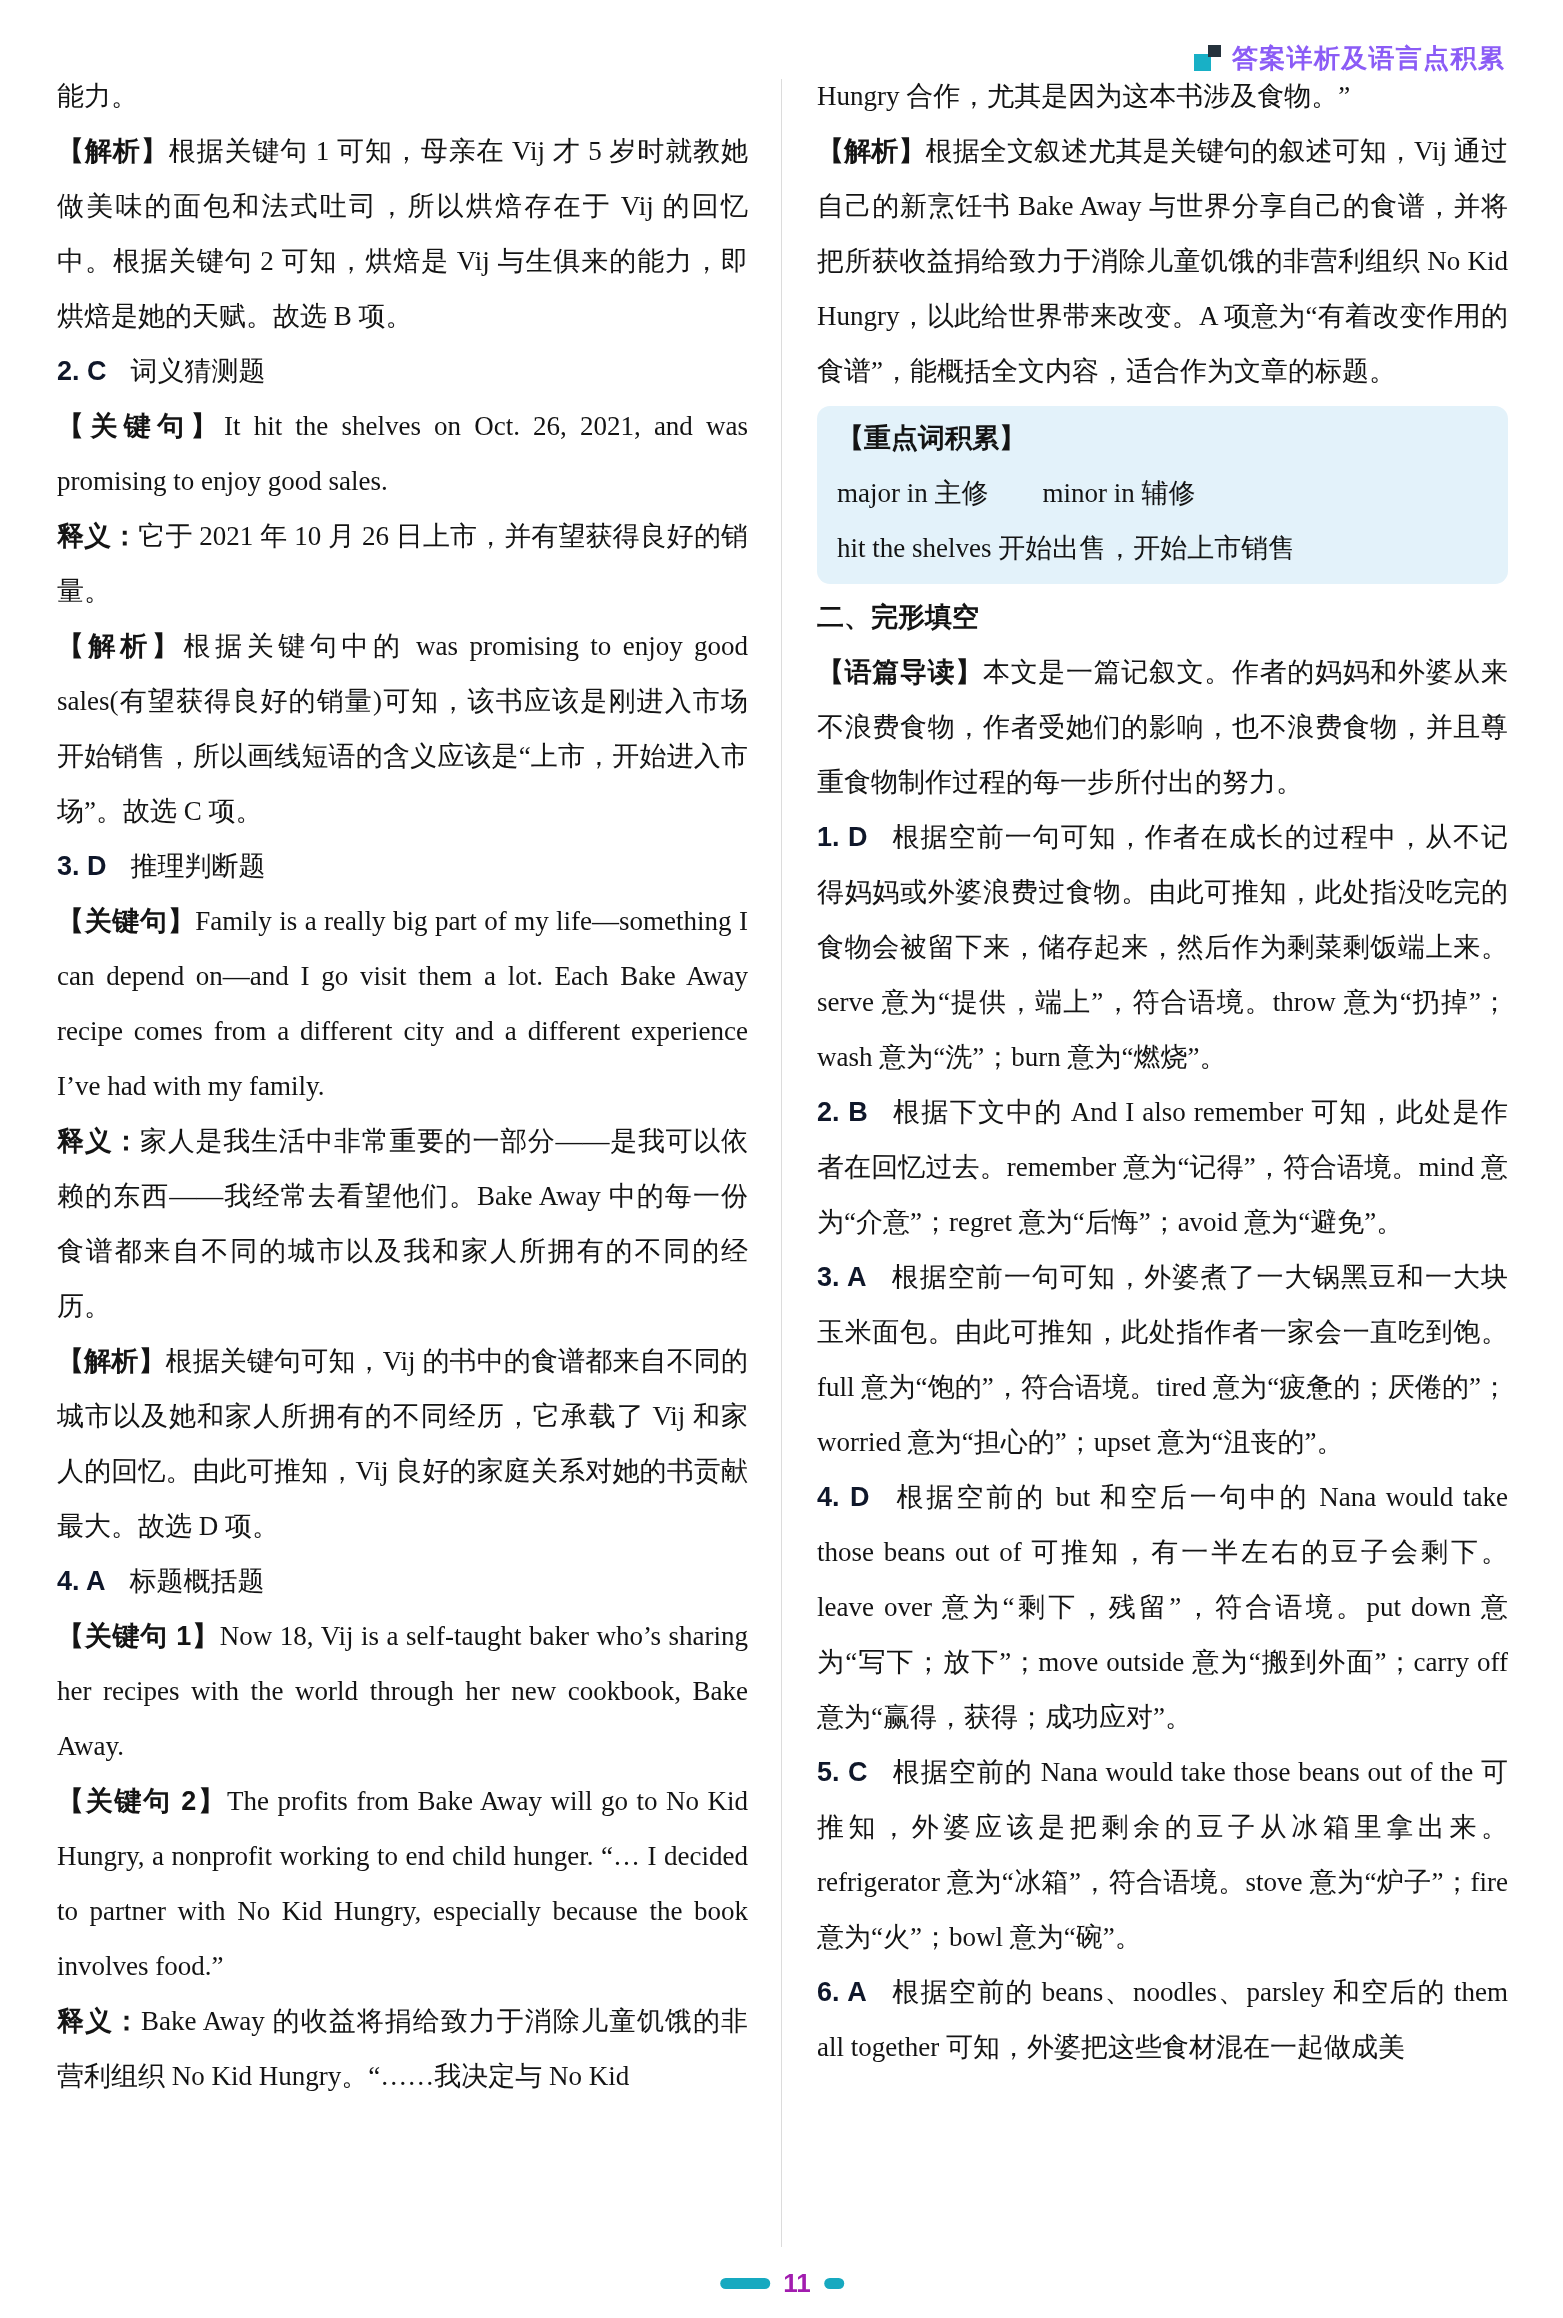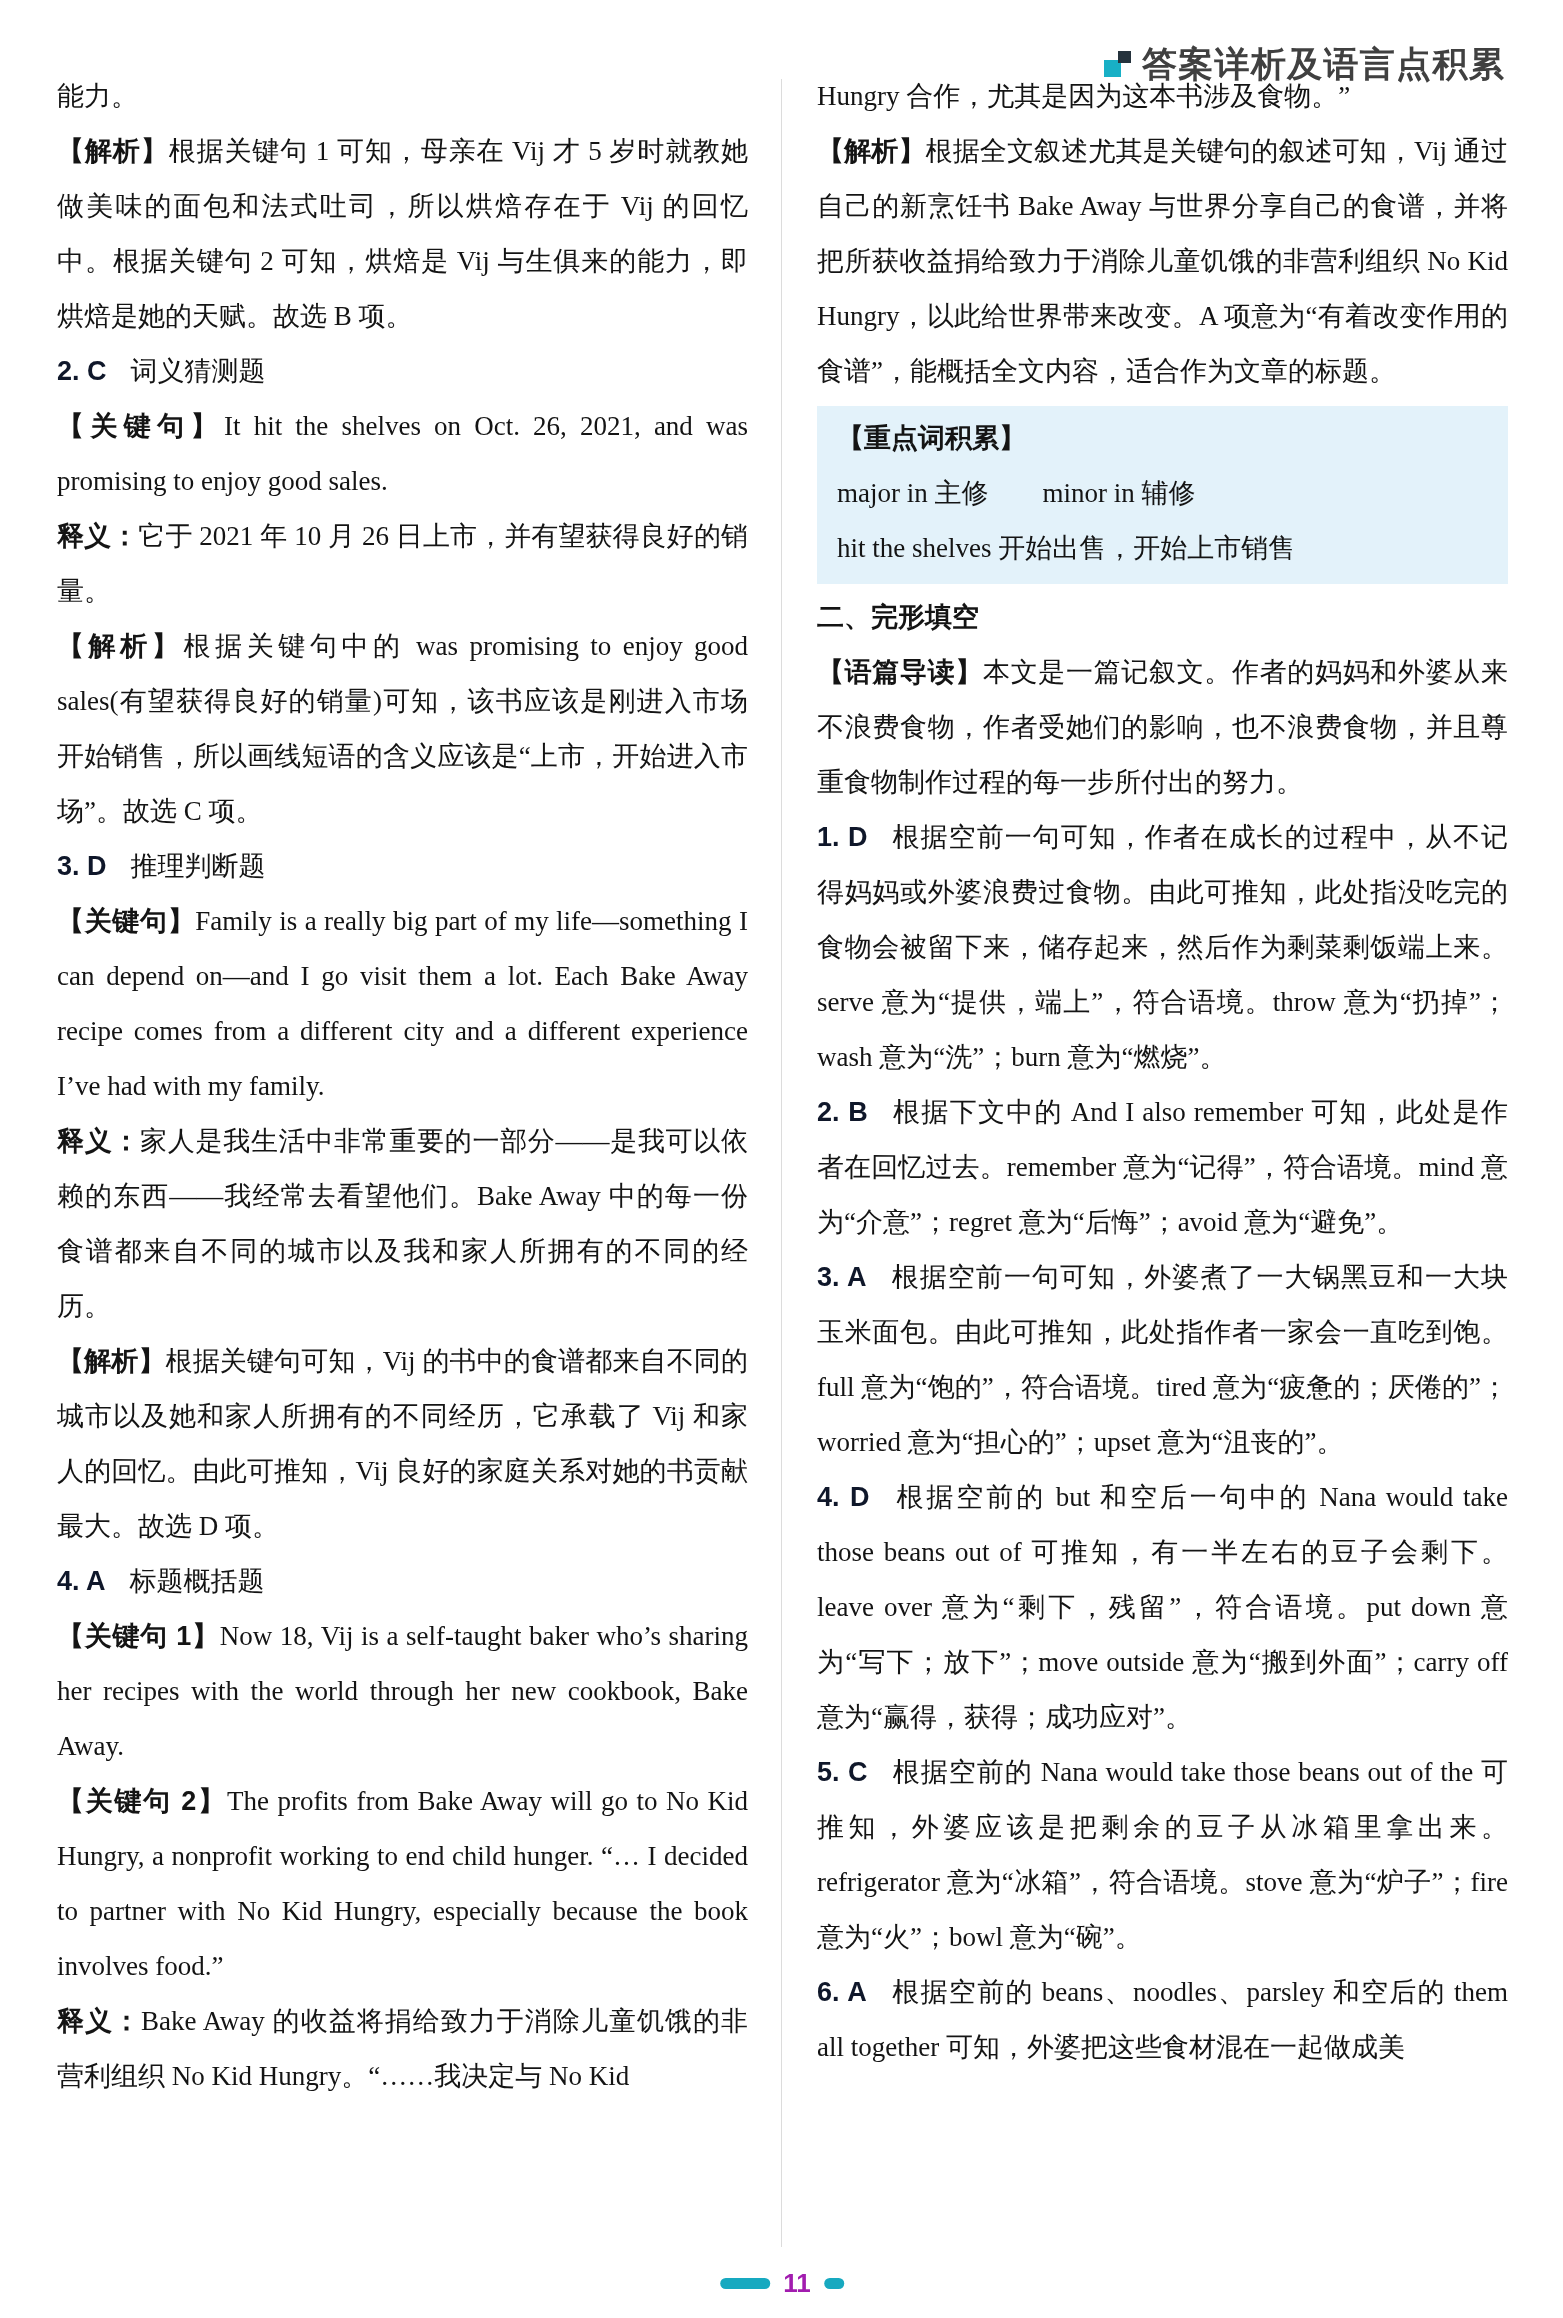--- a/index.html
+++ b/index.html
@@ -13,21 +13,21 @@
 
   
   .page-header {
     position:absolute; top:41px; right:59px;
     display:flex; align-items:center; gap:10.5px;
   }
   .header-icon { position:relative; width:28px; height:28px; flex:0 0 auto; }
   .header-icon .sq1 { position:absolute; left:0; bottom:1.3px; width:17px; height:17px; background:#18b0c6; }
   .header-icon .sq2 { position:absolute; right:0.7px; top:0; width:12.5px; height:12.5px; background:#25323c; }
   .header-title {
-    color:#404040; font-weight:700; font-size:35px; letter-spacing:1.3px;
+    color:#8b5cf6; font-weight:700; font-size:26px; letter-spacing:1.3px;
     font-family:"Liberation Sans","DejaVu Sans",sans-serif;
   }
 
   
   .col {
     position:absolute; top:69px; width:691px;
     font-size:27px; line-height:55px; text-align:justify;
   }
   .col-left  { left:57px; }
   .col-right { left:817px; }
@@ -44,21 +44,21 @@
   .ansnum {
     color:#0f172a; font-weight:700;
     font-family:"Liberation Sans","DejaVu Sans",sans-serif;
     margin-right:24px;
   }
   .anslabel { font-family:"Liberation Sans","DejaVu Sans",sans-serif; }
 
   
   .kp-box {
     background:#e3f2fa; padding:5.3px 20px 8px; margin:6.6px 0;
-    border-radius:0;
+    border-radius:13px;
   }
   .kp-title {
     font-weight:700;
     font-family:"Liberation Sans","DejaVu Sans",sans-serif;
   }
   .kp-line { text-align:left; }
 
   
   .section-h {
     font-size:27px; line-height:55px; font-weight:700;

